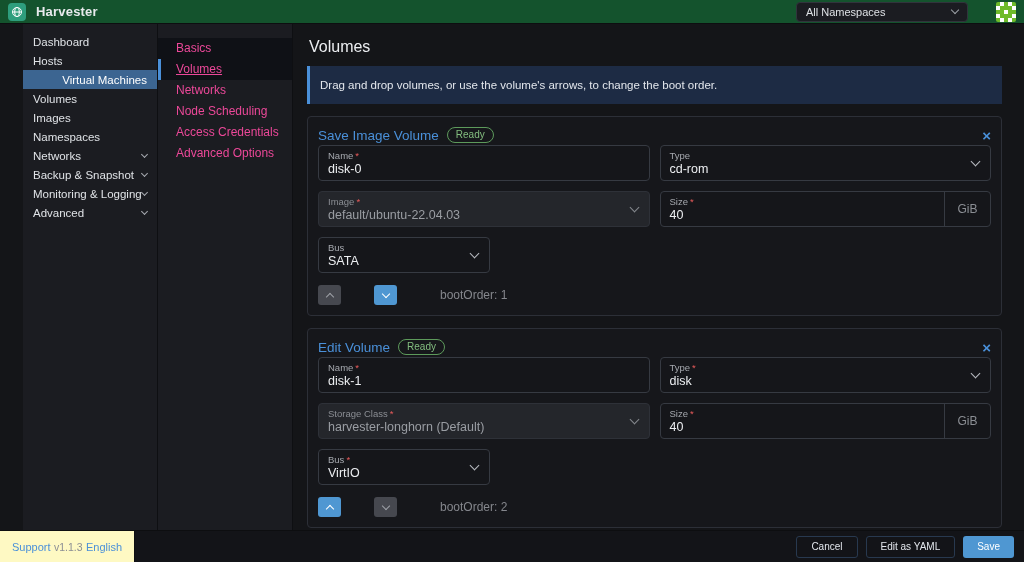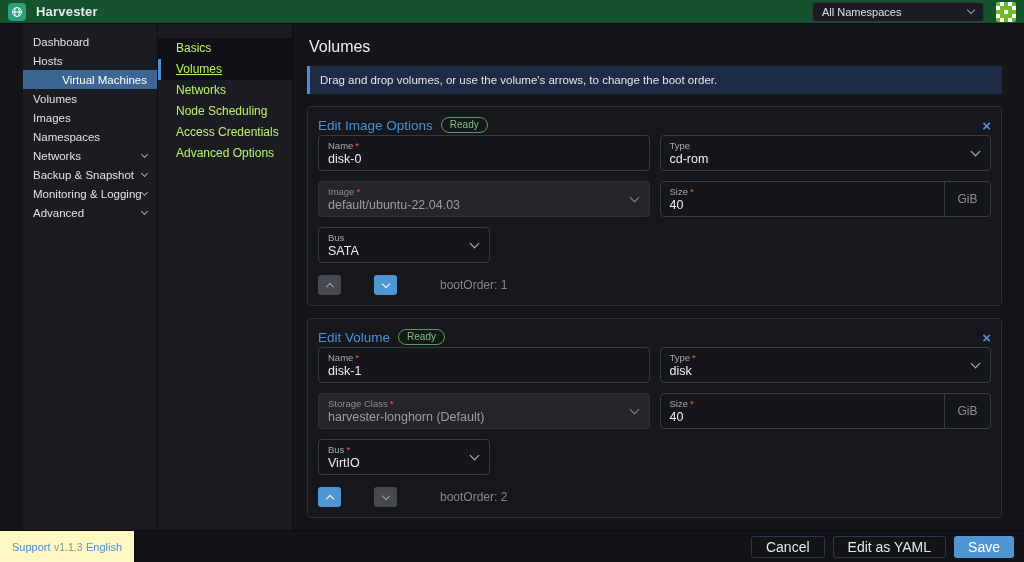--- a/index.html
+++ b/index.html
@@ -13,21 +13,21 @@
   
   .topbar {
     height: 24px; background: #14532d; border-bottom: 1px solid #0d0e10;
     display: flex; align-items: center; padding: 0 8px;
   }
   .logo {
     width: 18px; height: 18px; border-radius: 4px; background: #2e9e7d;
     display: flex; align-items: center; justify-content: center; cursor: pointer;
   }
   .app-title { font-size: 13px; font-weight: bold; margin-left: 10px; letter-spacing: .2px; }
-  .topbar-right { margin-left: auto; display: flex; align-items: center; gap: 12px; }
+  .topbar-right { margin-left: auto; display: flex; align-items: center; gap: 28px; }
   .ns-select {
     width: 172px; height: 20px; border: 1px solid #31343c; border-radius: 4px;
     font-size: 11px; color: #dde0e4; display: flex; align-items: center;
     padding: 0 9px; cursor: pointer; background: #1b1c21;
   }
   .chev {
     display: inline-block; width: 6px; height: 6px;
     border-right: 1.5px solid currentColor; border-bottom: 1.5px solid currentColor;
     transform: rotate(45deg);
   }
@@ -41,31 +41,31 @@
   .side-item {
     height: 19px; padding: 0 10px; font-size: 11.5px; color: #dfe2e6;
     display: flex; align-items: center; cursor: pointer; white-space: nowrap;
   }
   .side-item.active { background: #3c6591; color: #fff; justify-content: flex-end; }
   .side-item .chev { margin-left: auto; width: 5px; height: 5px; color: #a7aab0; margin-top: -2px; }
 
   .subnav { width: 135px; background: #1b1c21; border-right: 1px solid #0e0f12; padding-top: 14px; flex: none; }
   .tab {
     height: 21px; line-height: 21px; padding-left: 18px; font-size: 12px;
-    color: #bef264; cursor: pointer; white-space: nowrap;
+    color: #ec4899; cursor: pointer; white-space: nowrap;
   }
   .tab.dark { background: #0f1116; }
   .tab.active { background: #0f1116; border-left: 3px solid #4a90d9; padding-left: 15px; }
   .tab.active .tab-label { text-decoration: underline; }
 
   
   .main { flex: 1; padding: 12px 22px 0 14px; overflow: hidden; }
   .page-title { font-size: 16px; font-weight: 500; margin: 2px 0 10px 2px; color: #eceef1; }
   .banner {
-    background: #1d2b44; border-left: 3px solid #4a90d9; height: 28px;
+    background: #1d2b44; border-left: 3px solid #4a90d9; height: 38px;
     display: flex; align-items: center; padding-left: 10px;
     font-size: 11.5px; color: #e2e6ec;
   }
   .card {
     border: 1px solid #2c2f37; border-radius: 4px; background: #16171b;
     margin-top: 12px; padding: 8px 10px 10px;
   }
   .card-head { display: flex; align-items: center; height: 20px; }
   .card-title { color: #4a90d9; font-size: 13.5px; font-weight: 500; }
   .badge {
@@ -117,21 +117,21 @@
     width: 135px; background: #fef9c3; border-top: 1px solid #0d0e10; border-right: 1px solid #0e0f12;
     display: flex; align-items: center; justify-content: space-between; padding: 0 12px; font-size: 11px;
   }
   .footer-left .link { color: #4a90d9; cursor: pointer; }
   .footer-left .ver { color: #8b8e94; font-size: 10.5px; }
   .footer-main {
     flex: 1; background: #131418; border-top: 1px solid #0d0e10;
     display: flex; align-items: center; justify-content: flex-end; gap: 8px; padding-right: 10px;
   }
   .btn {
-    height: 22px; border-radius: 3px; font-size: 14px; padding: 0 14px;
+    height: 22px; border-radius: 3px; font-size: 10px; padding: 0 14px;
     display: flex; align-items: center; justify-content: center; cursor: pointer;
   }
   .btn.outline { border: 1px solid #28394f; color: #e2e6ec; background: transparent; }
   .btn.primary { background: #4f97d2; color: #fff; }
 </style>
 </head>
 <body>
 
 <div class="topbar">
   <div class="logo">
@@ -215,21 +215,21 @@
   </div>
 
   <div class="main">
     <div class="page-title">Volumes</div>
     <div class="banner">
       <span>Drag and drop volumes, or use the volume's arrows, to change the boot order.</span>
     </div>
 
     <div class="card">
       <div class="card-head">
-        <span class="card-title">Edit Image Options</span>
+        <span class="card-title">Save Image Volume</span>
         <span class="badge">Ready</span>
         <span class="close-x">×</span>
       </div>
       <div class="grid">
         <div class="field">
           <span class="lbl"><span>Name</span><span class="req">*</span></span>
           <span class="val">disk-0</span>
         </div>
         <div class="field select">
           <span class="lbl"><span>Type</span><span class="req"></span></span>

